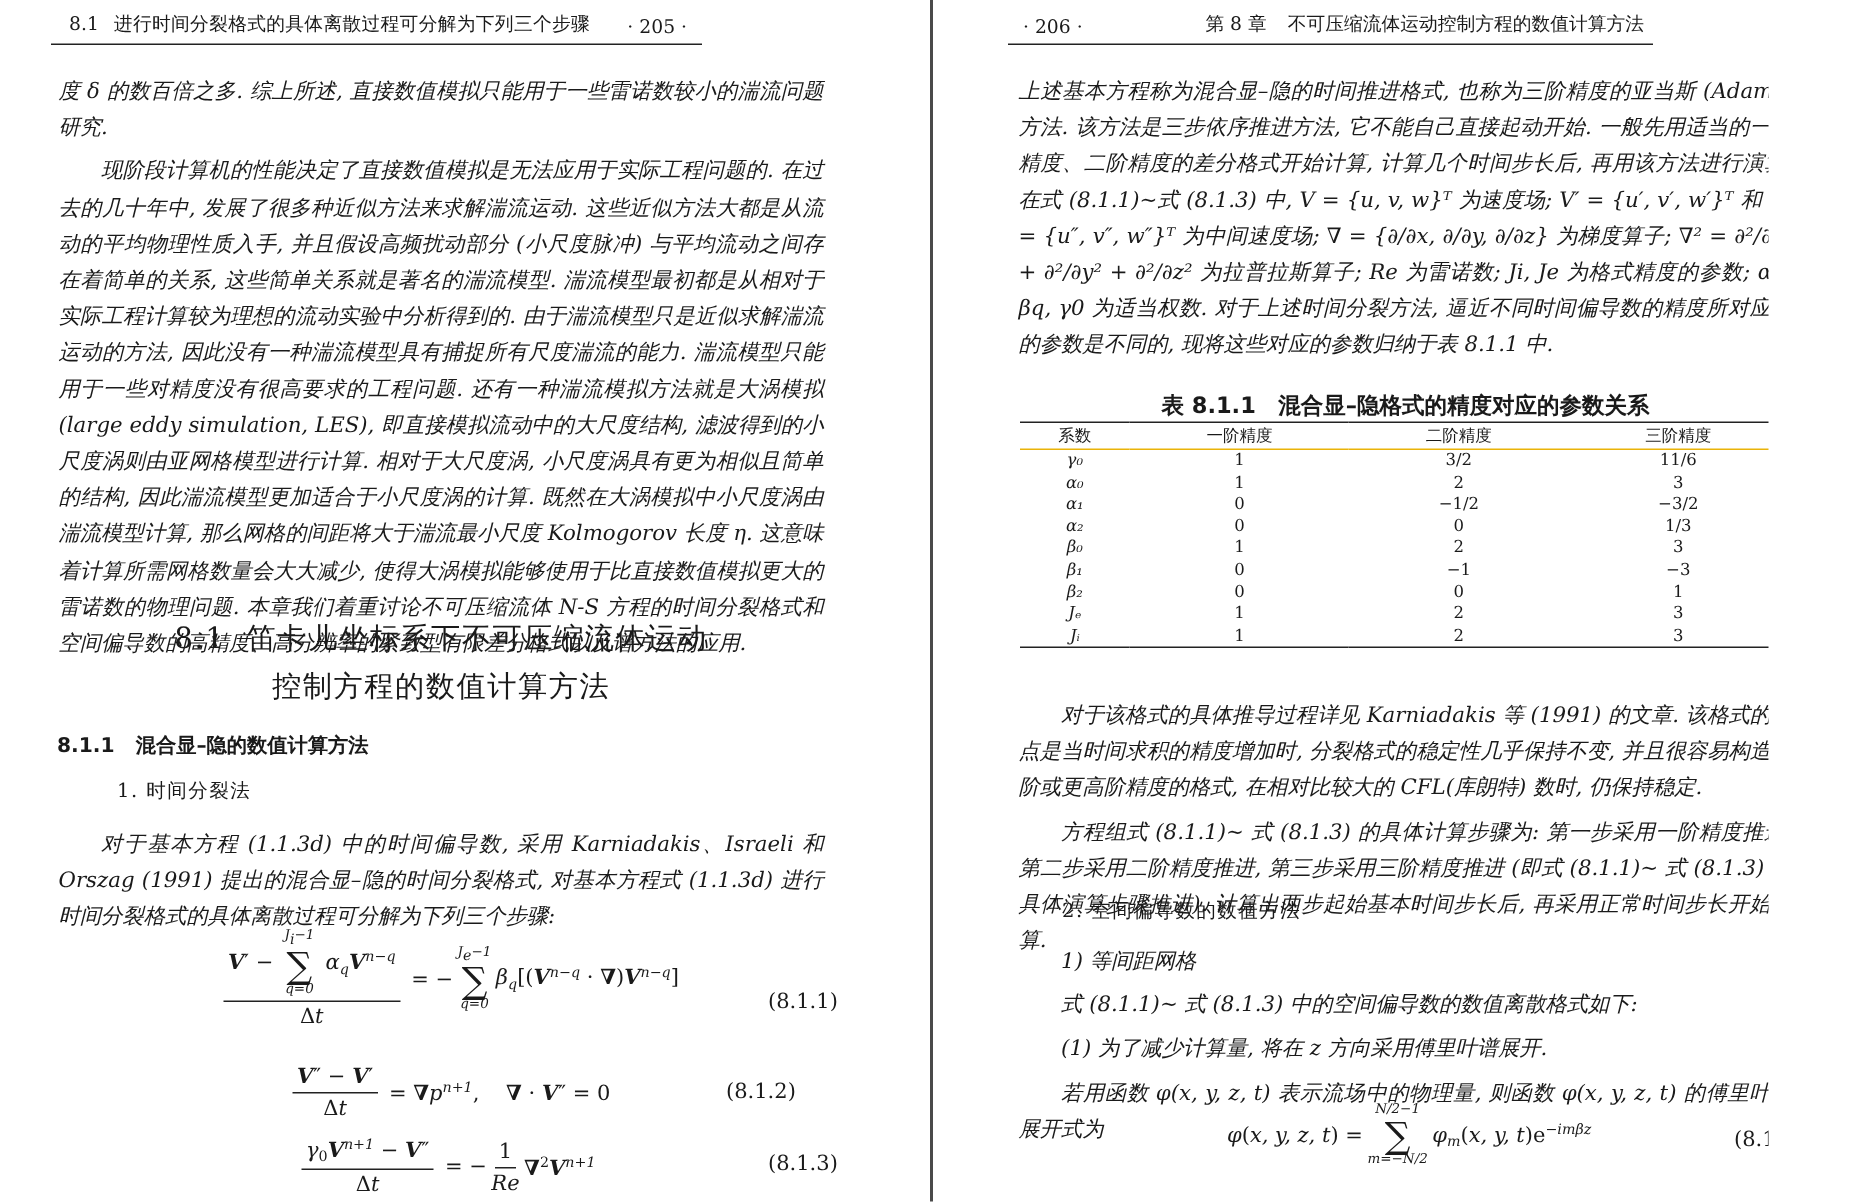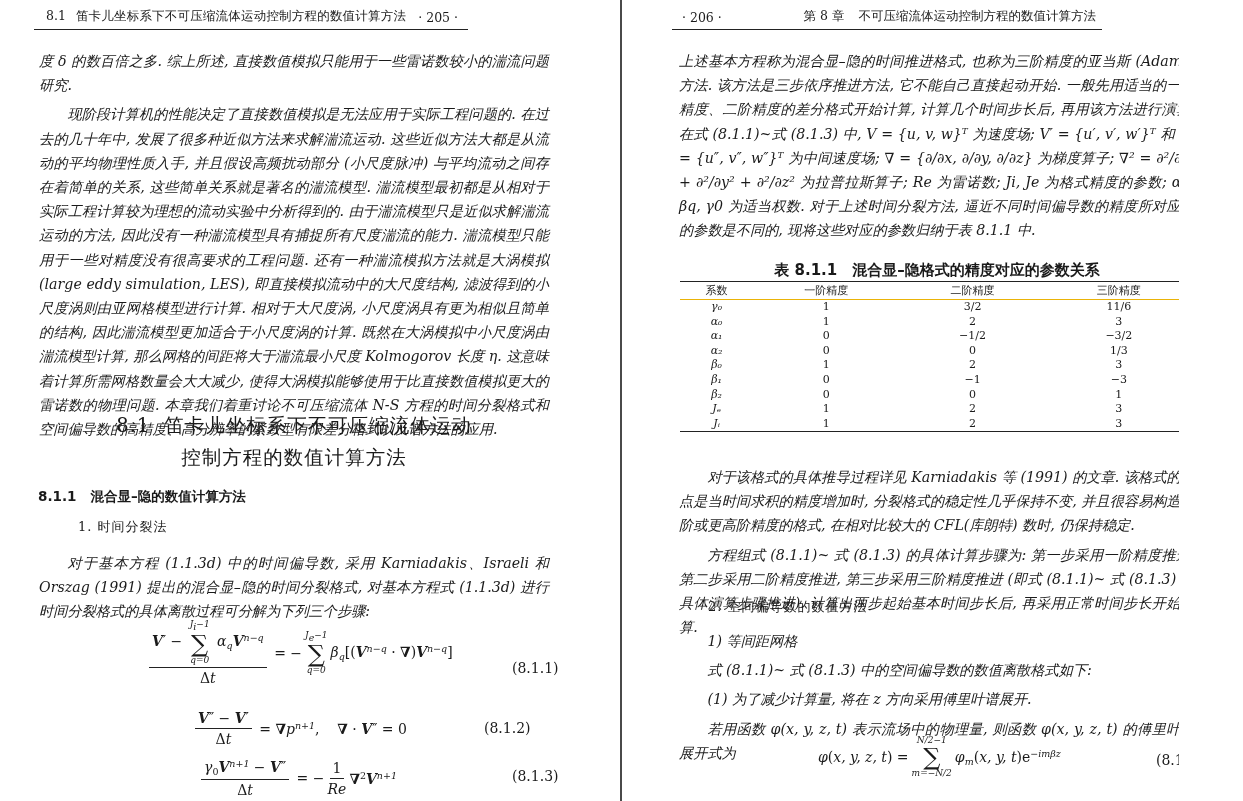--- a/index.html
+++ b/index.html
@@ -64,21 +64,21 @@
   .tbl td { padding:0; line-height:14.6px; text-align:center; }
   .tbl tr.last td { border-bottom:1.5px solid #222; }
   .tbl td.sym { font-style:italic; }
 </style>
 </head>
 <body>
 
 <div class="page page-left">
   <div class="running-head">
     <span>
-      <span class="rh-chapter-num">8.1</span><span class="rh-title">笛卡儿坐标系下不可压缩流体运动控制方程的数值计算方法</span>
+      <span class="rh-chapter-num">8.1</span><span class="rh-title">进行时间分裂格式的具体离散过程可分解为下列三个步骤</span>
     </span>
     <span>· 205 ·</span>
   </div>
 
   <div class="text" style="top:44px;">
     <p class="para">度 δ 的数百倍之多. 综上所述, 直接数值模拟只能用于一些雷诺数较小的湍流问题研究.</p>
     <p class="para indent">现阶段计算机的性能决定了直接数值模拟是无法应用于实际工程问题的. 在过去的几十年中, 发展了很多种近似方法来求解湍流运动. 这些近似方法大都是从流动的平均物理性质入手, 并且假设高频扰动部分 (小尺度脉冲) 与平均流动之间存在着简单的关系, 这些简单关系就是著名的湍流模型. 湍流模型最初都是从相对于实际工程计算较为理想的流动实验中分析得到的. 由于湍流模型只是近似求解湍流运动的方法, 因此没有一种湍流模型具有捕捉所有尺度湍流的能力. 湍流模型只能用于一些对精度没有很高要求的工程问题. 还有一种湍流模拟方法就是大涡模拟 (large eddy simulation, LES), 即直接模拟流动中的大尺度结构, 滤波得到的小尺度涡则由亚网格模型进行计算. 相对于大尺度涡, 小尺度涡具有更为相似且简单的结构, 因此湍流模型更加适合于小尺度涡的计算. 既然在大涡模拟中小尺度涡由湍流模型计算, 那么网格的间距将大于湍流最小尺度 Kolmogorov 长度 η. 这意味着计算所需网格数量会大大减少, 使得大涡模拟能够使用于比直接数值模拟更大的雷诺数的物理问题. 本章我们着重讨论不可压缩流体 N-S 方程的时间分裂格式和空间偏导数的高精度、高分辨率的紧致型有限差分格式以及谱方法的应用.</p>
   </div>
 
   <div class="section-title" style="top:410px;">

